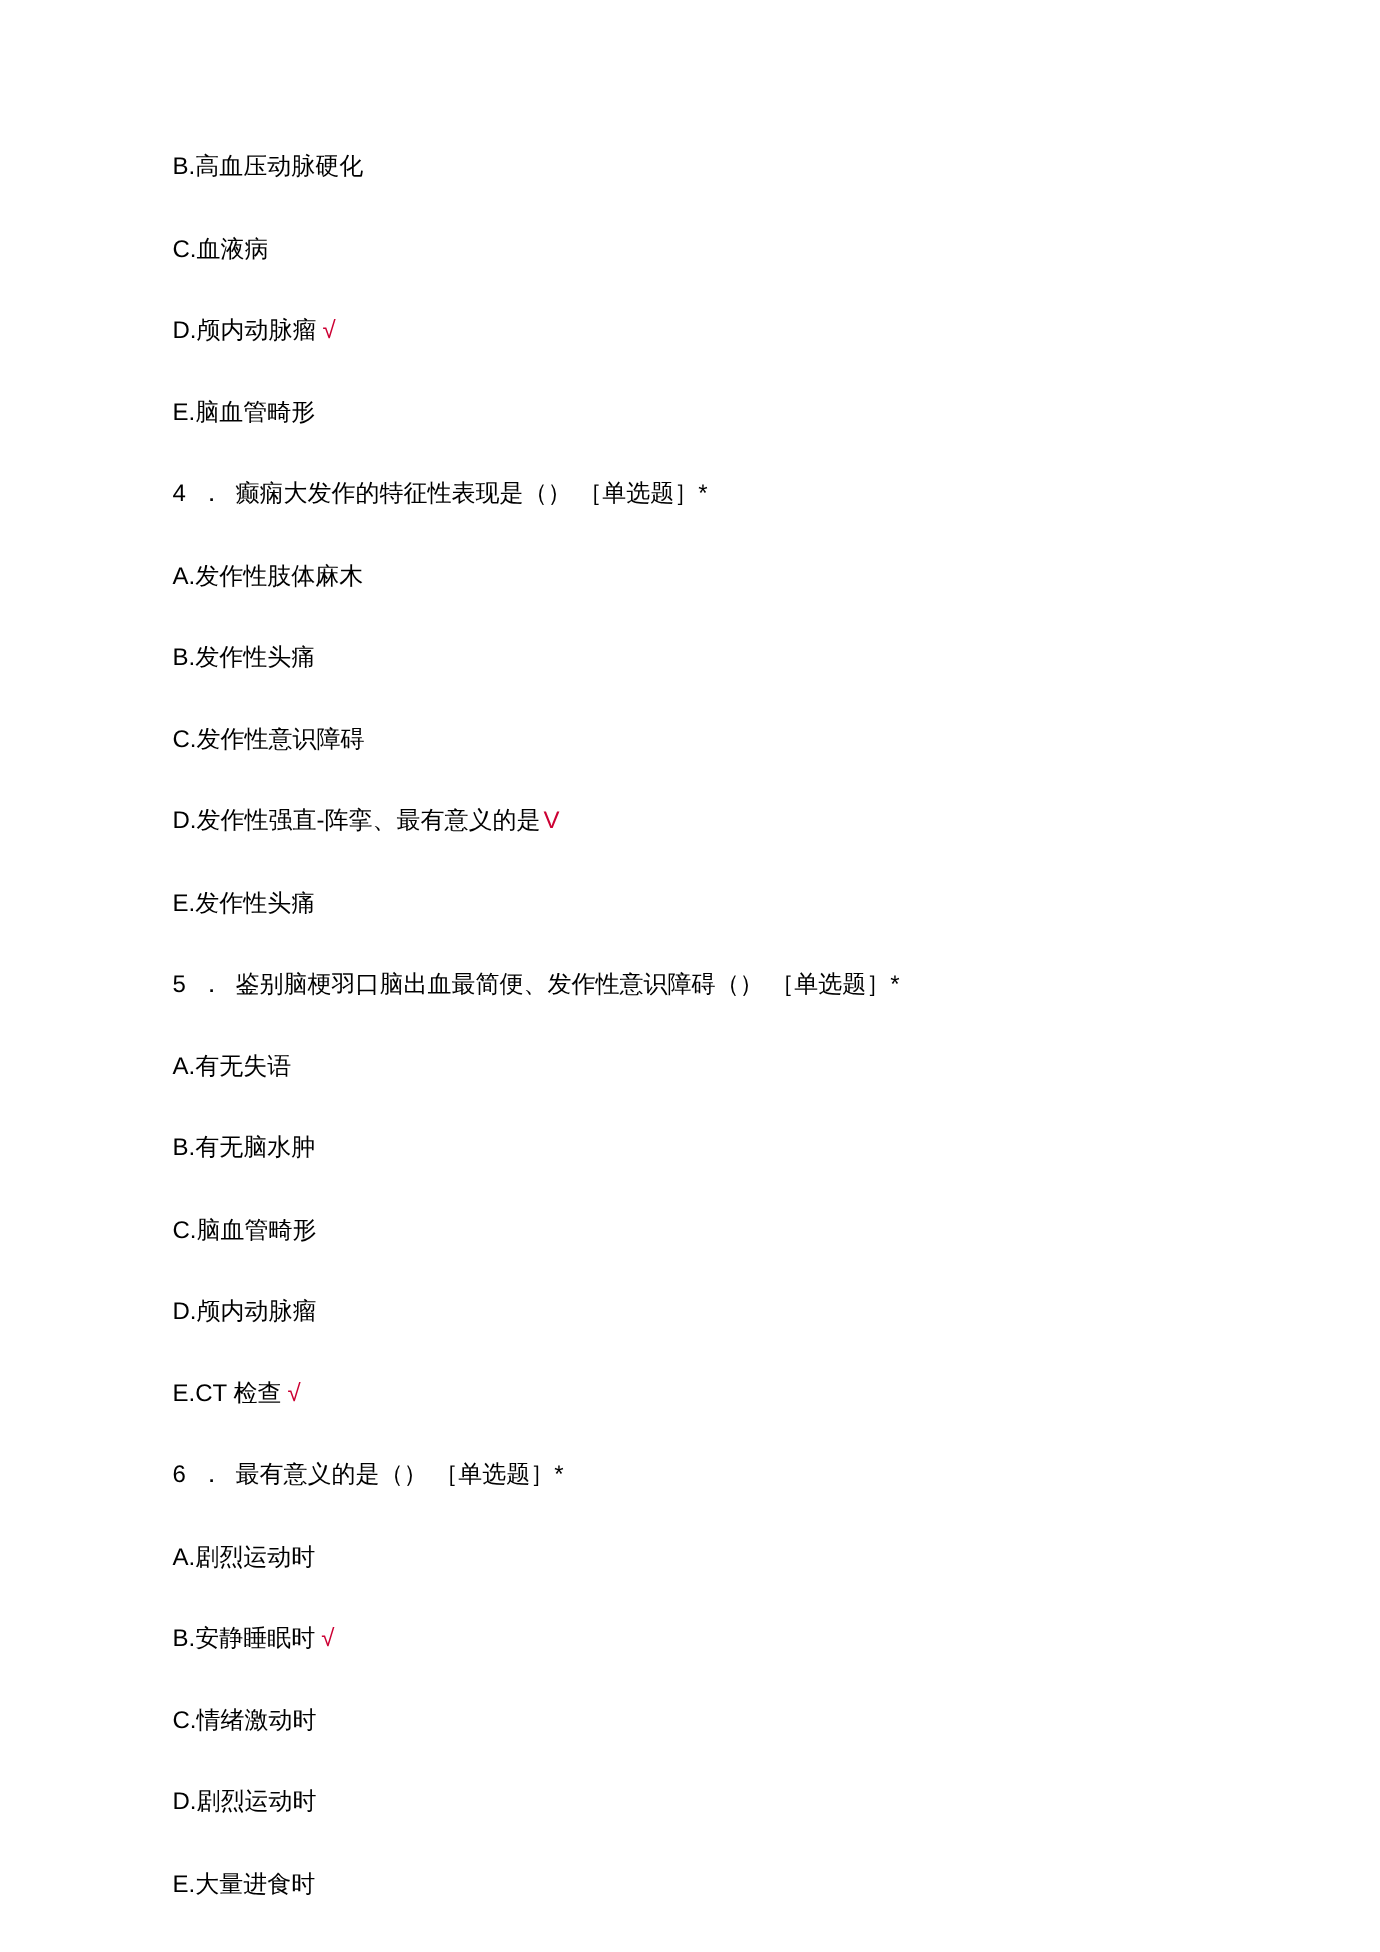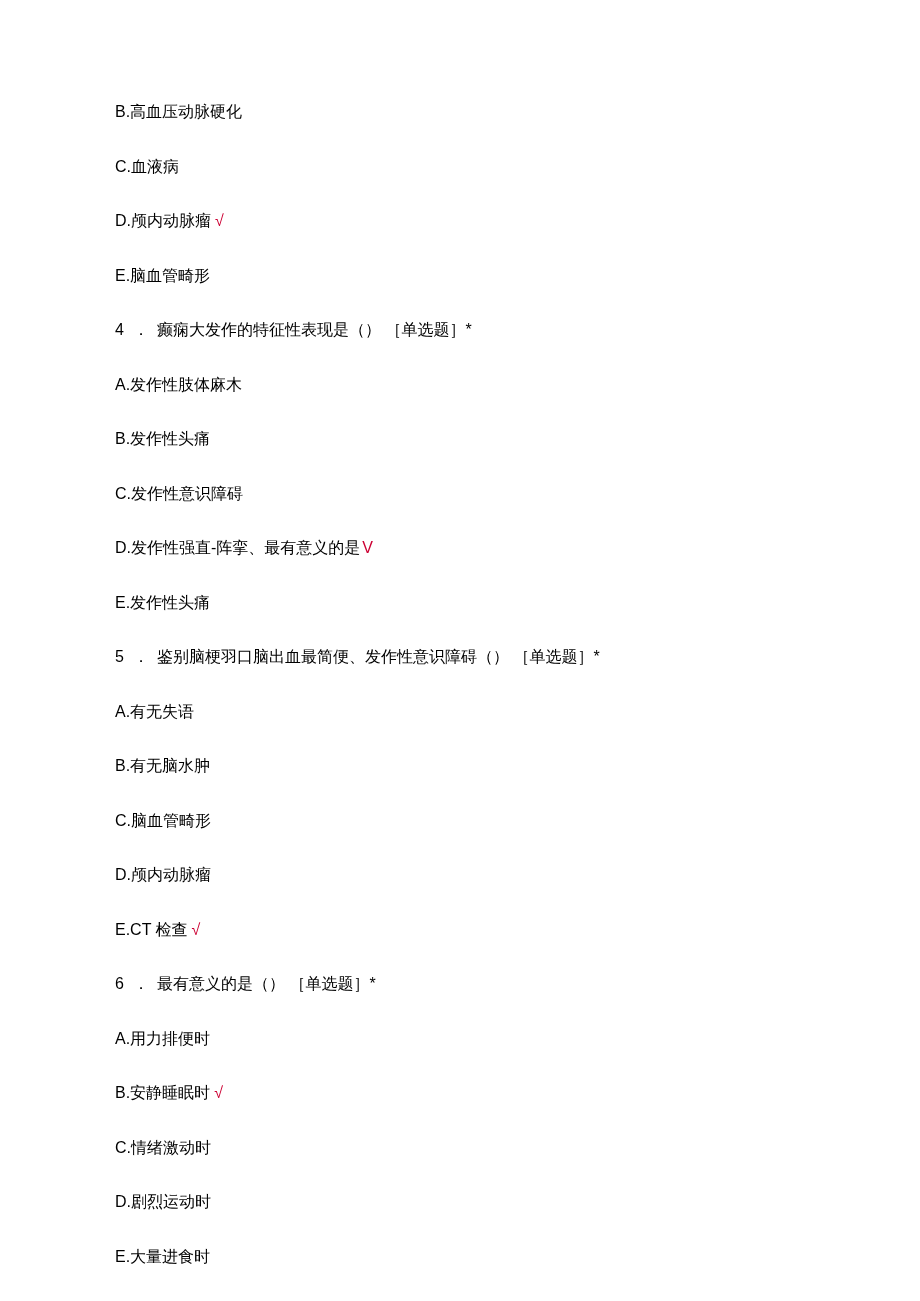--- a/index.html
+++ b/index.html
@@ -104,21 +104,21 @@
 
 <div class="line">
   <span>E.CT 检查</span><span class="check">√</span>
 </div>
 
 <div class="line">
   <span class="q-num">6</span><span class="q-dot">．</span><span>最有意义的是（） ［单选题］*</span>
 </div>
 
 <div class="line">
-  <span>A.用力排便时</span>
+  <span>A.剧烈运动时</span>
 </div>
 
 <div class="line">
   <span>B.安静睡眠时</span><span class="check">√</span>
 </div>
 
 <div class="line">
   <span>C.情绪激动时</span>
 </div>
 

